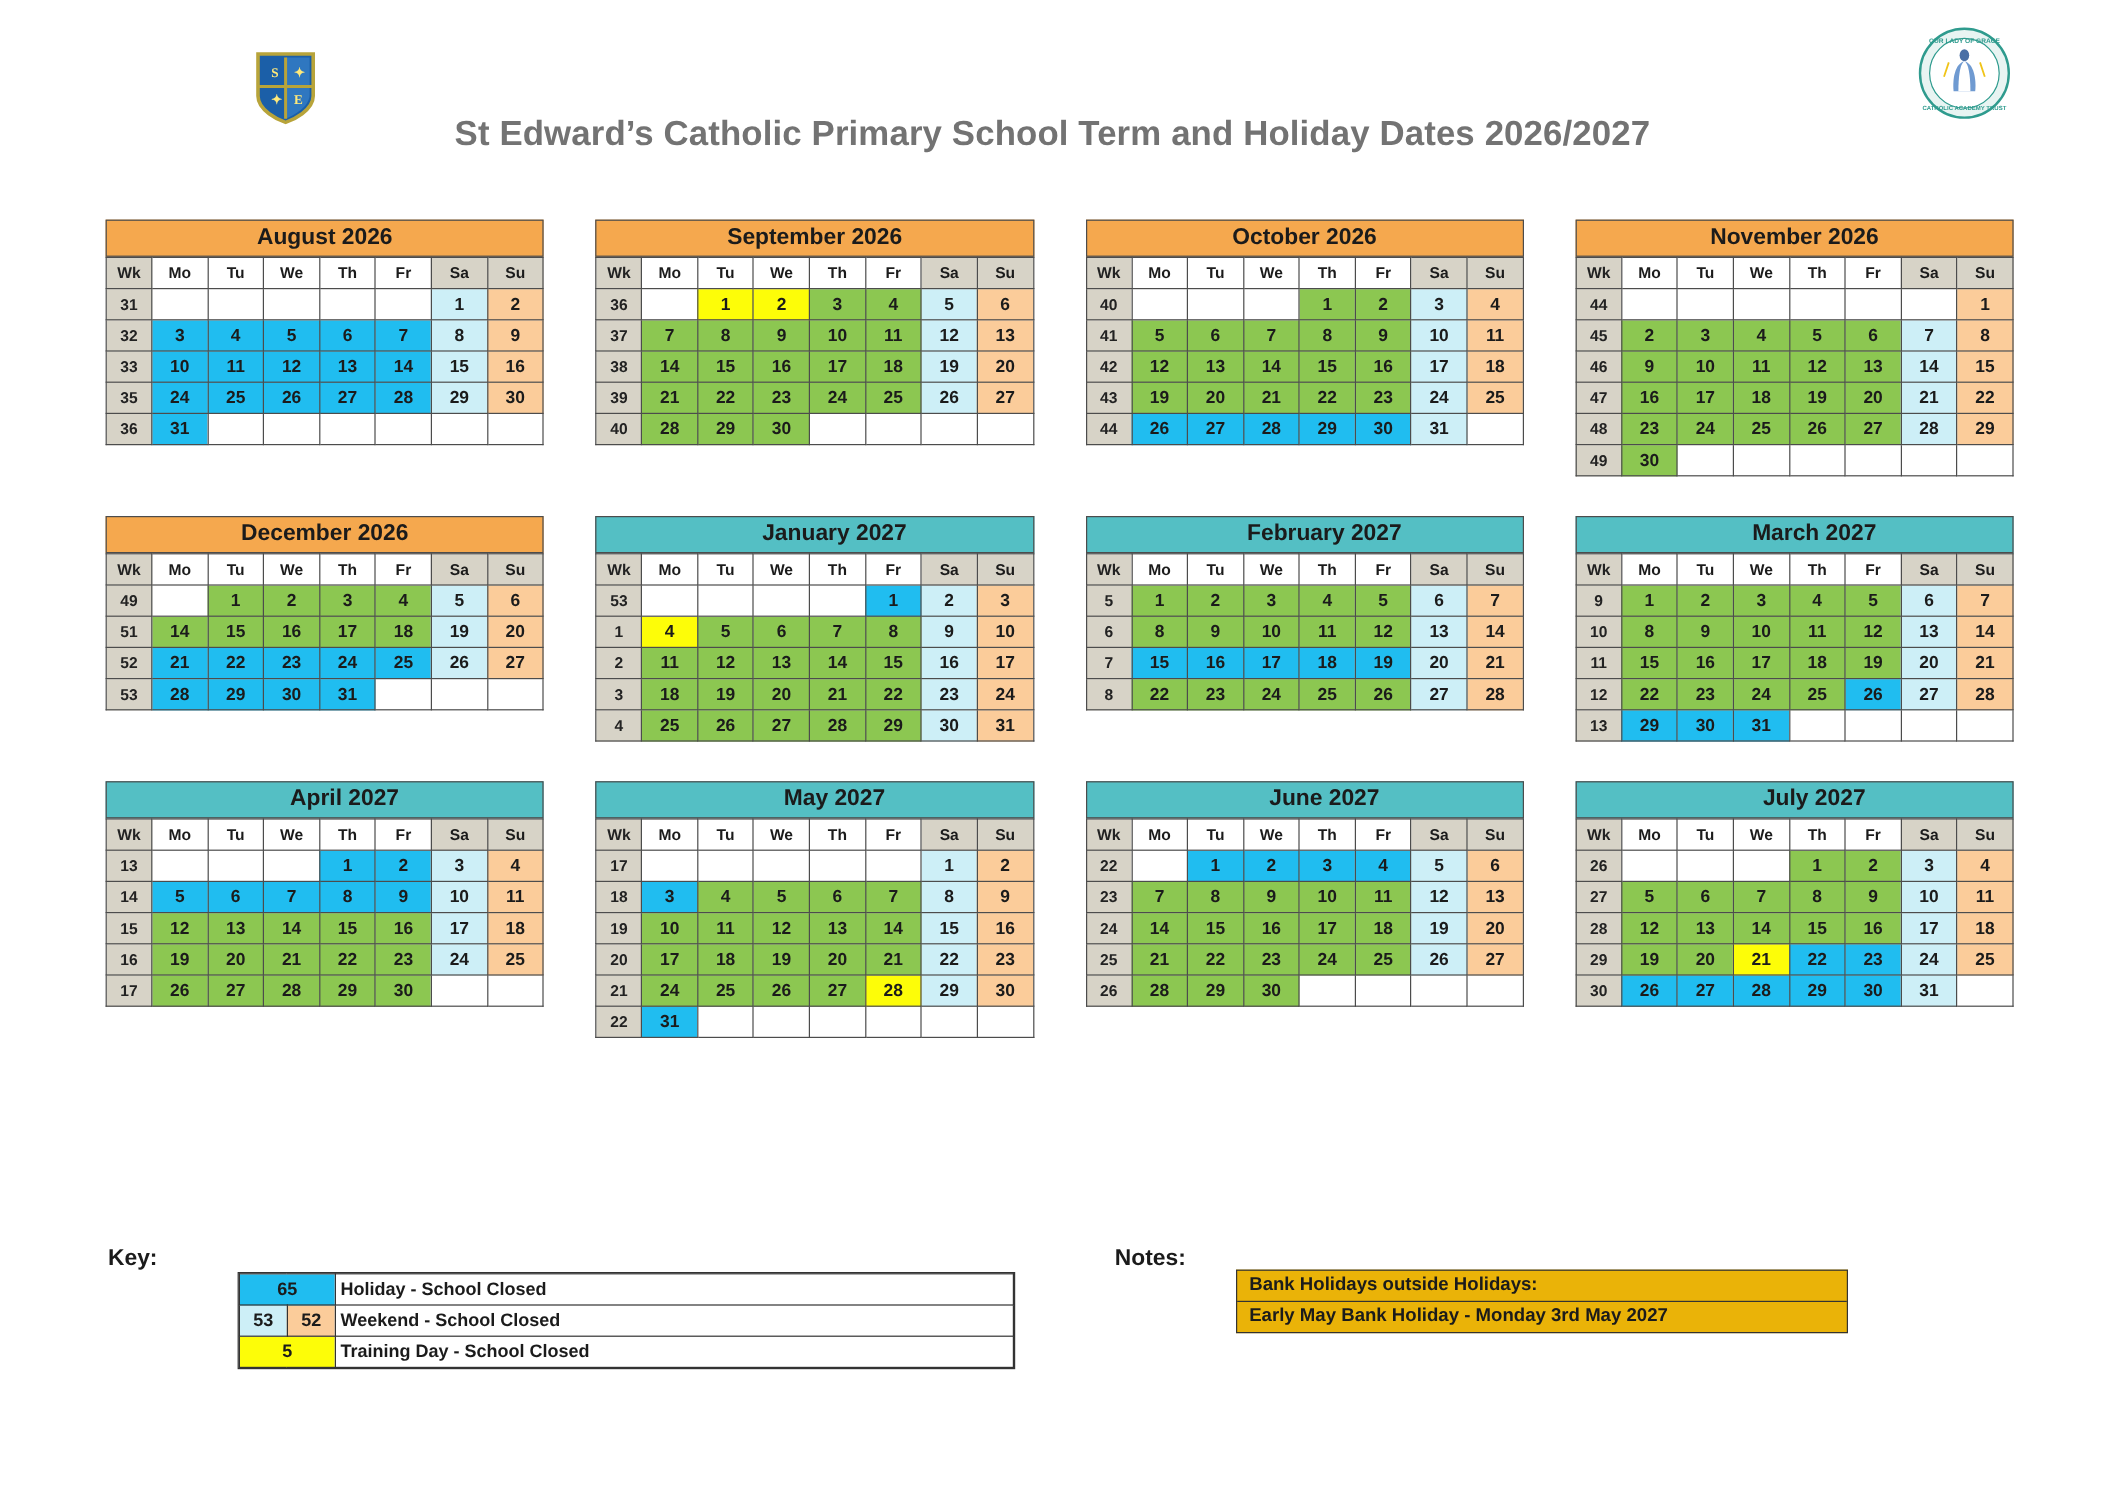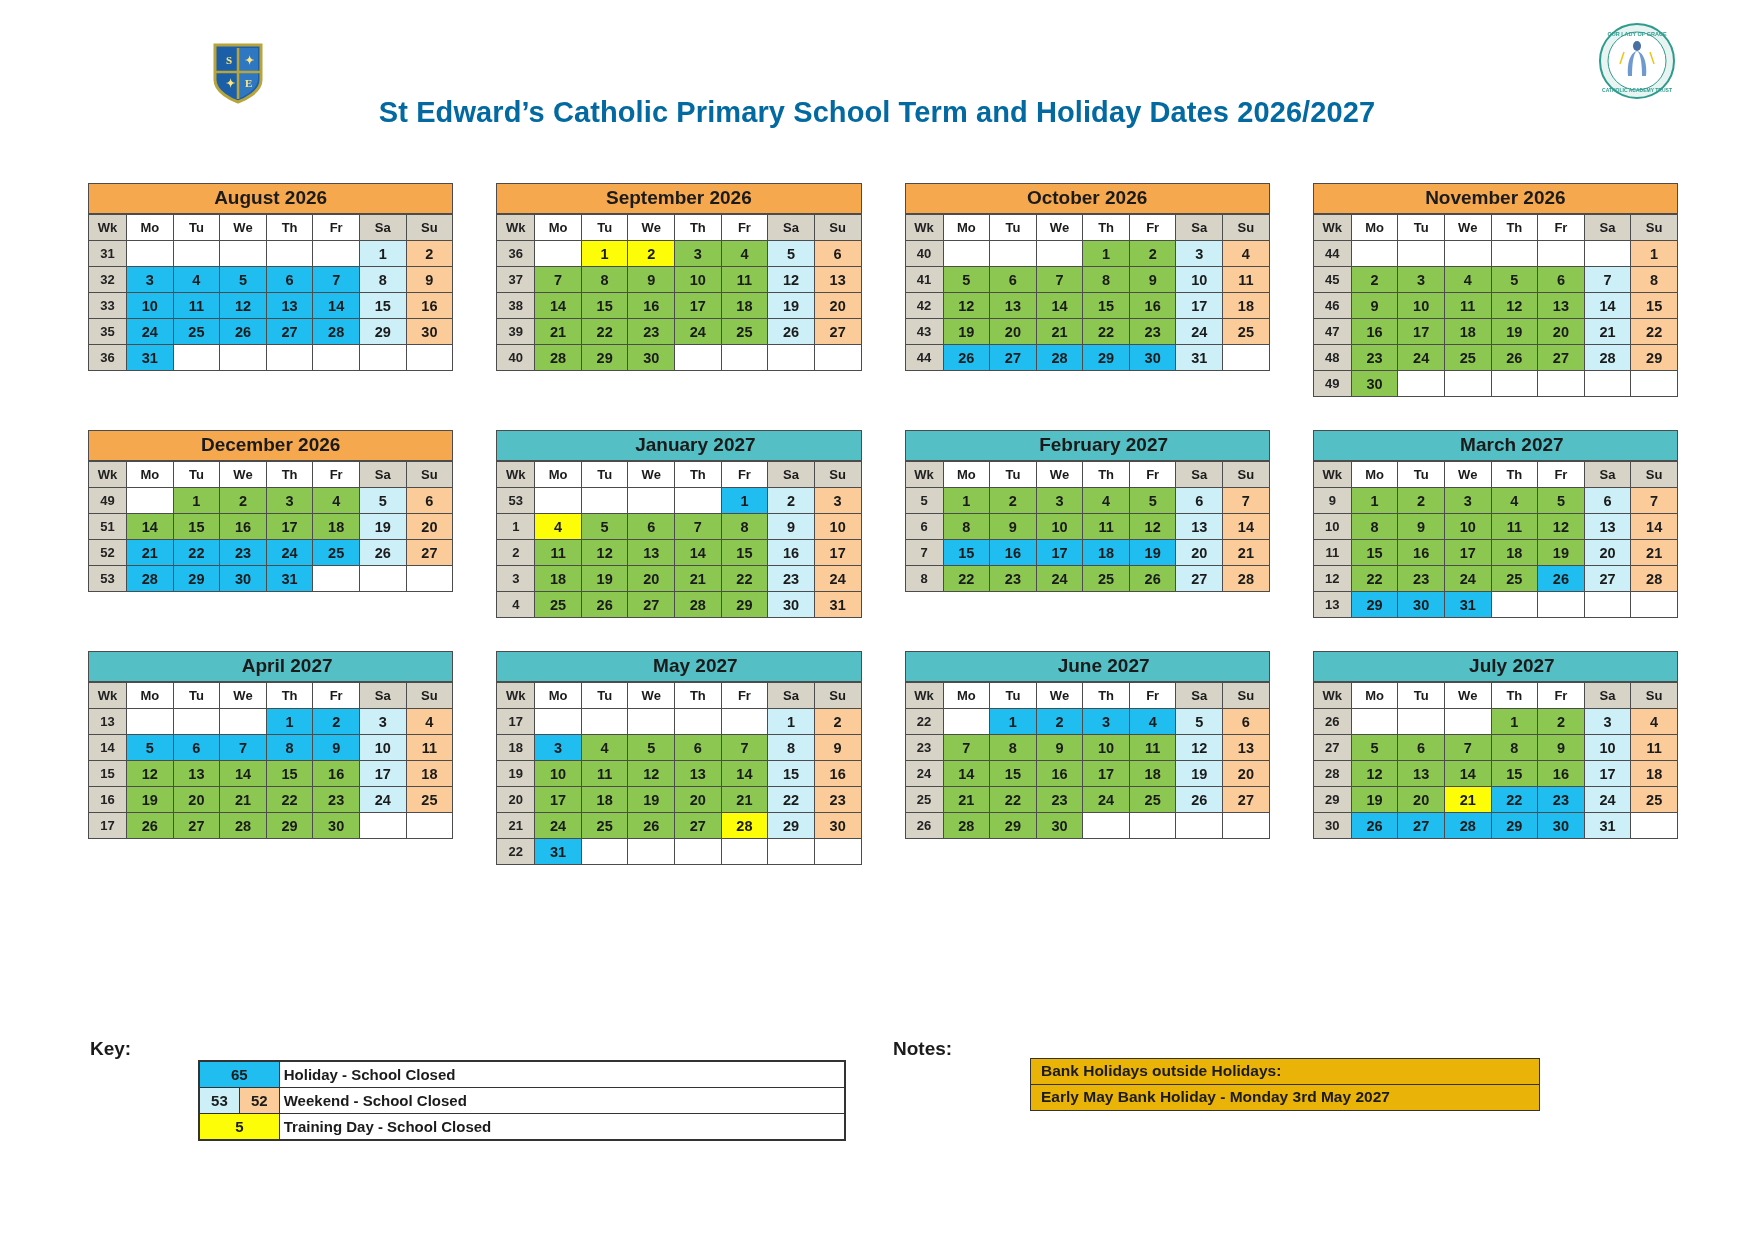--- a/index.html
+++ b/index.html
@@ -43,21 +43,21 @@
   }
   .title {
     position: absolute;
     left: 0;
     right: 0;
     top: 96px;
     text-align: center;
     font-size: 29px;
     font-weight: bold;
     letter-spacing: 0.1px;
-    color: #0369a1;
+    color: #737373;
   }
 
   
   .cal-grid {
     position: absolute;
     left: 88px;
     top: 183px;
     width: 1590px;
     display: flex;
     flex-direction: column;
@@ -161,21 +161,21 @@
     background: #ffffff;
     width: 468px;
   }
   .key-box td.swatch-hol { background: #20bdf0; width: 66px; }
   .key-box td.swatch-sa  { background: #cdeff7; width: 33px; }
   .key-box td.swatch-su  { background: #fbcc9a; width: 33px; }
   .key-box td.swatch-tr  { background: #fdfd08; width: 66px; }
 
   .notes-label {
     position: absolute;
-    left: 893px;
+    left: 929px;
     top: 1038px;
     font-size: 19px;
     font-weight: bold;
   }
   .notes-box {
     position: absolute;
     left: 1030px;
     top: 1058px;
     width: 510px;
     border: 1px solid #333;

